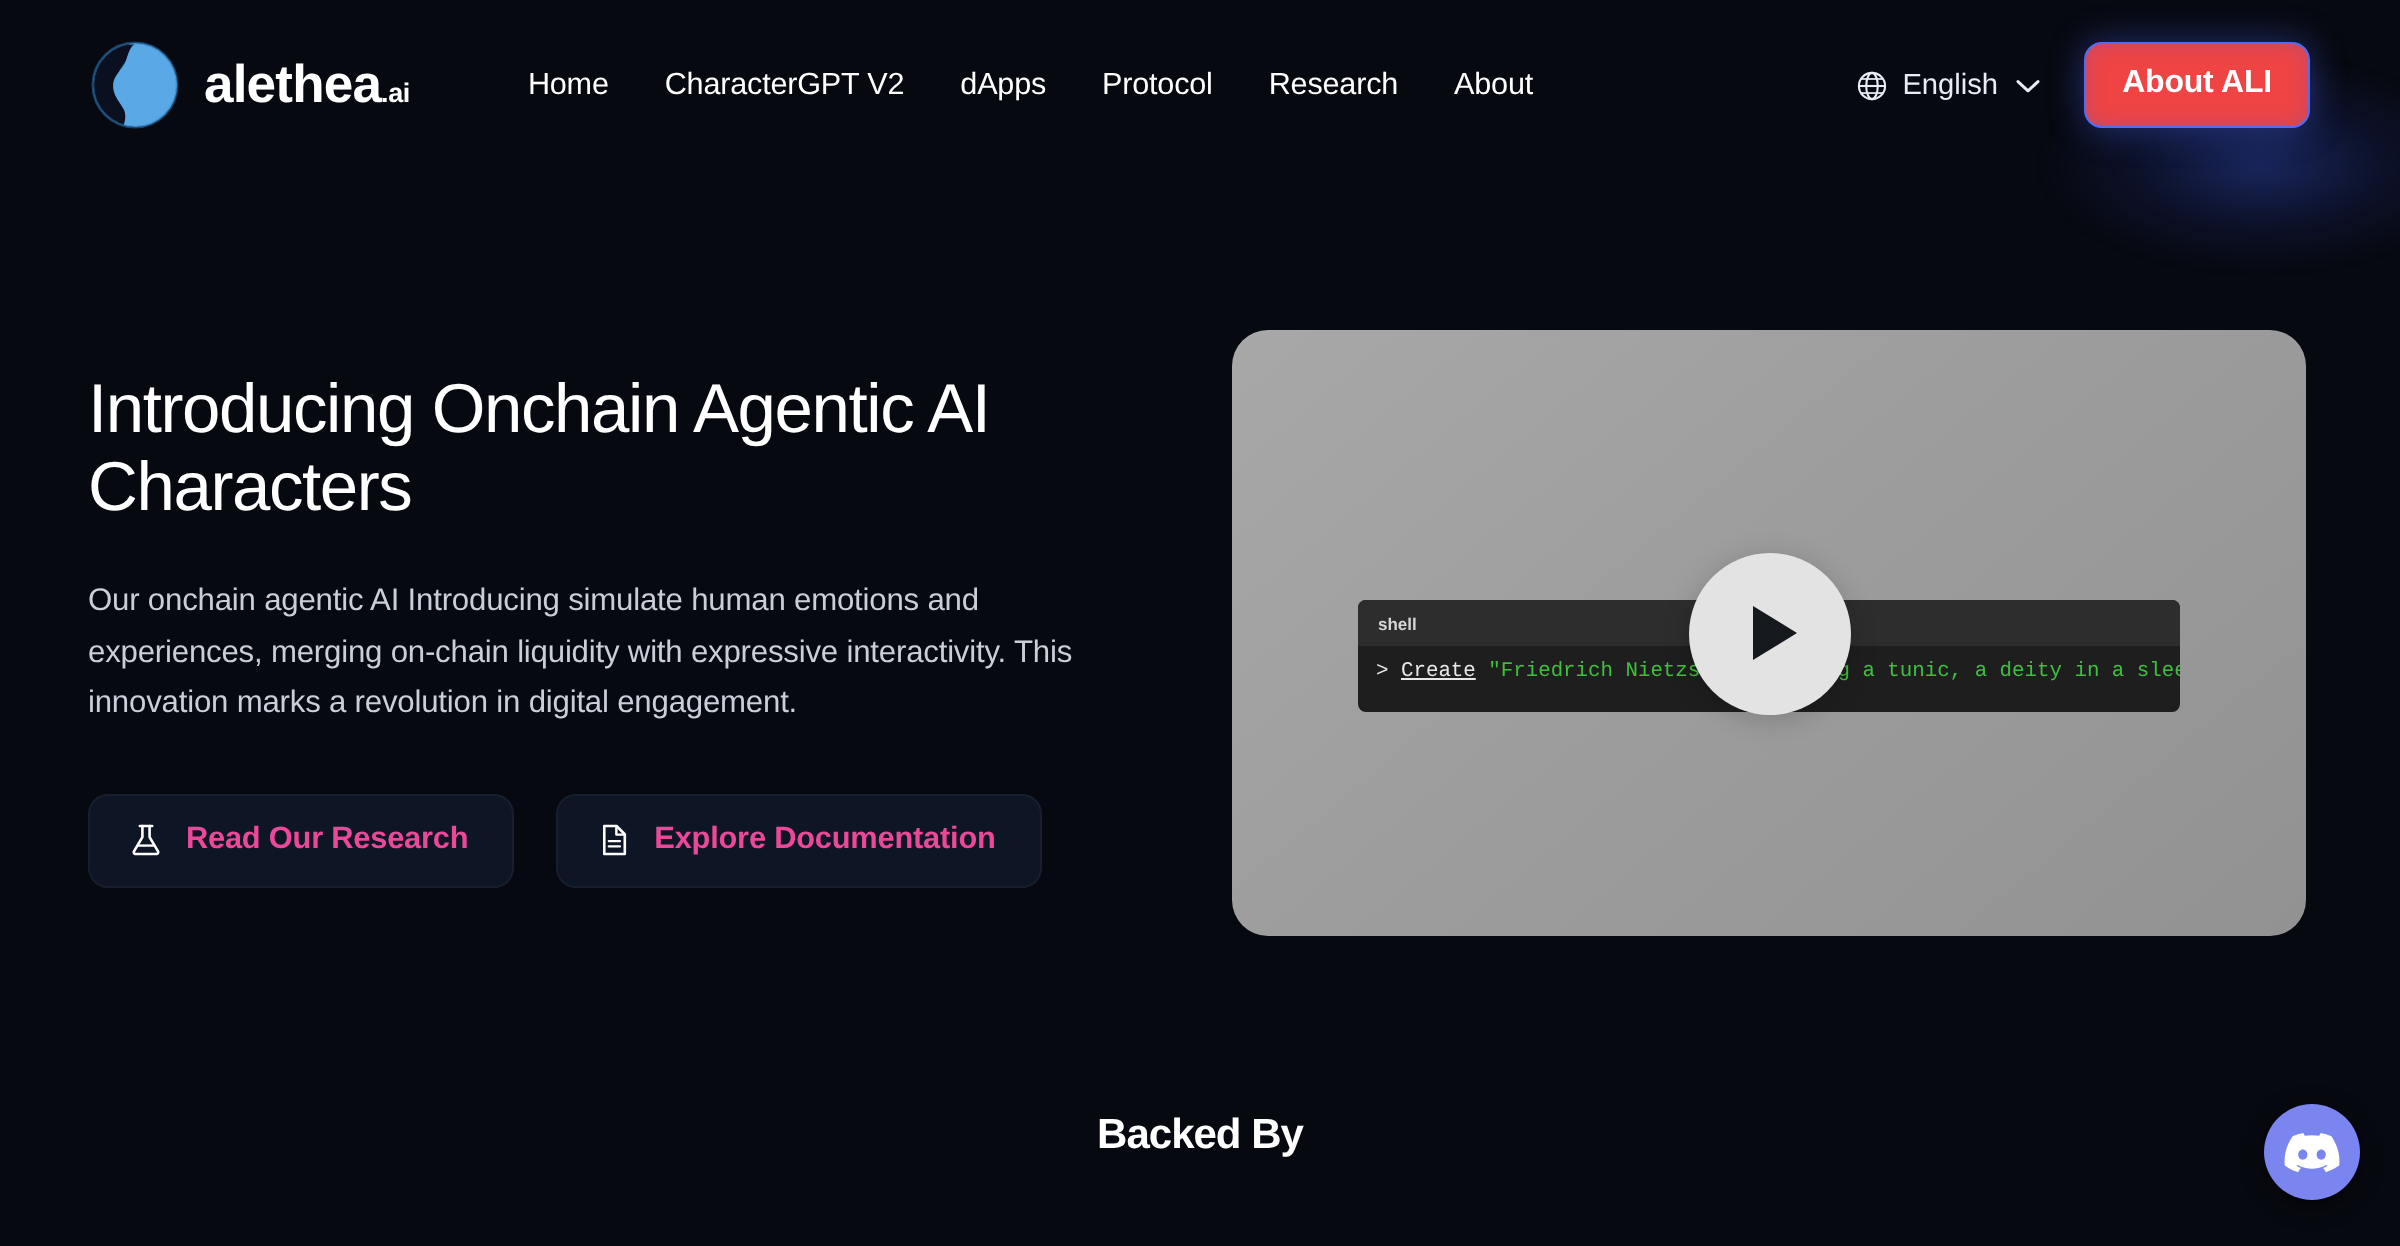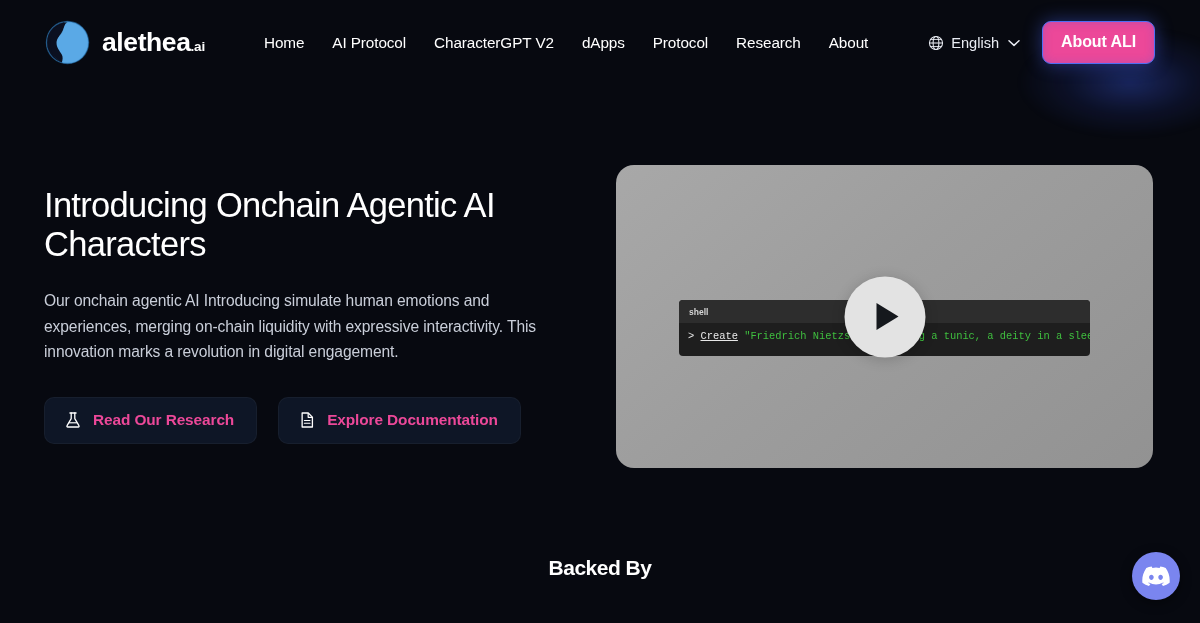--- a/index.html
+++ b/index.html
@@ -55,21 +55,21 @@
   }
   .lang {
     display:flex; align-items:center; gap:7px;
     color:#e9ecf3; font-size:14.6px; cursor:pointer;
   }
   .globe-icon { width:16px; height:16px; display:block; }
   .chev { width:12px; height:8px; display:block; margin-left:2px; }
 
   .about-ali {
     border:1.6px solid #4f6ef5;
-    background:#ec4899;
+    background:#ef4444;
     color:#ffffff;
     font-size:16px; font-weight:700;
     letter-spacing:-0.1px;
     padding:11px 18px 12px;
     border-radius:9px;
     cursor:pointer;
     box-shadow:0 0 18px rgba(70,100,240,0.45), inset 0 0 10px rgba(60,90,220,0.25);
   }
 
   
@@ -176,21 +176,20 @@
         <circle cx="24" cy="24" r="21.5" fill="none" stroke="#2b7fc4" stroke-width="1.4" opacity="0.5"></circle>
       </svg>
       <div class="logo-text">
         <span>alethea</span>
           <span class="logo-suffix">.ai</span>
       </div>
     </div>
 
     <nav class="nav">
       <div class="nav-item">Home</div>
-      <div class="nav-item">AI Protocol</div>
       <div class="nav-item">CharacterGPT V2</div>
       <div class="nav-item">dApps</div>
       <div class="nav-item">Protocol</div>
       <div class="nav-item">Research</div>
       <div class="nav-item">About</div>
     </nav>
 
     <div class="nav-right">
       <div class="lang">
         <svg class="globe-icon" viewBox="0 0 20 20">

